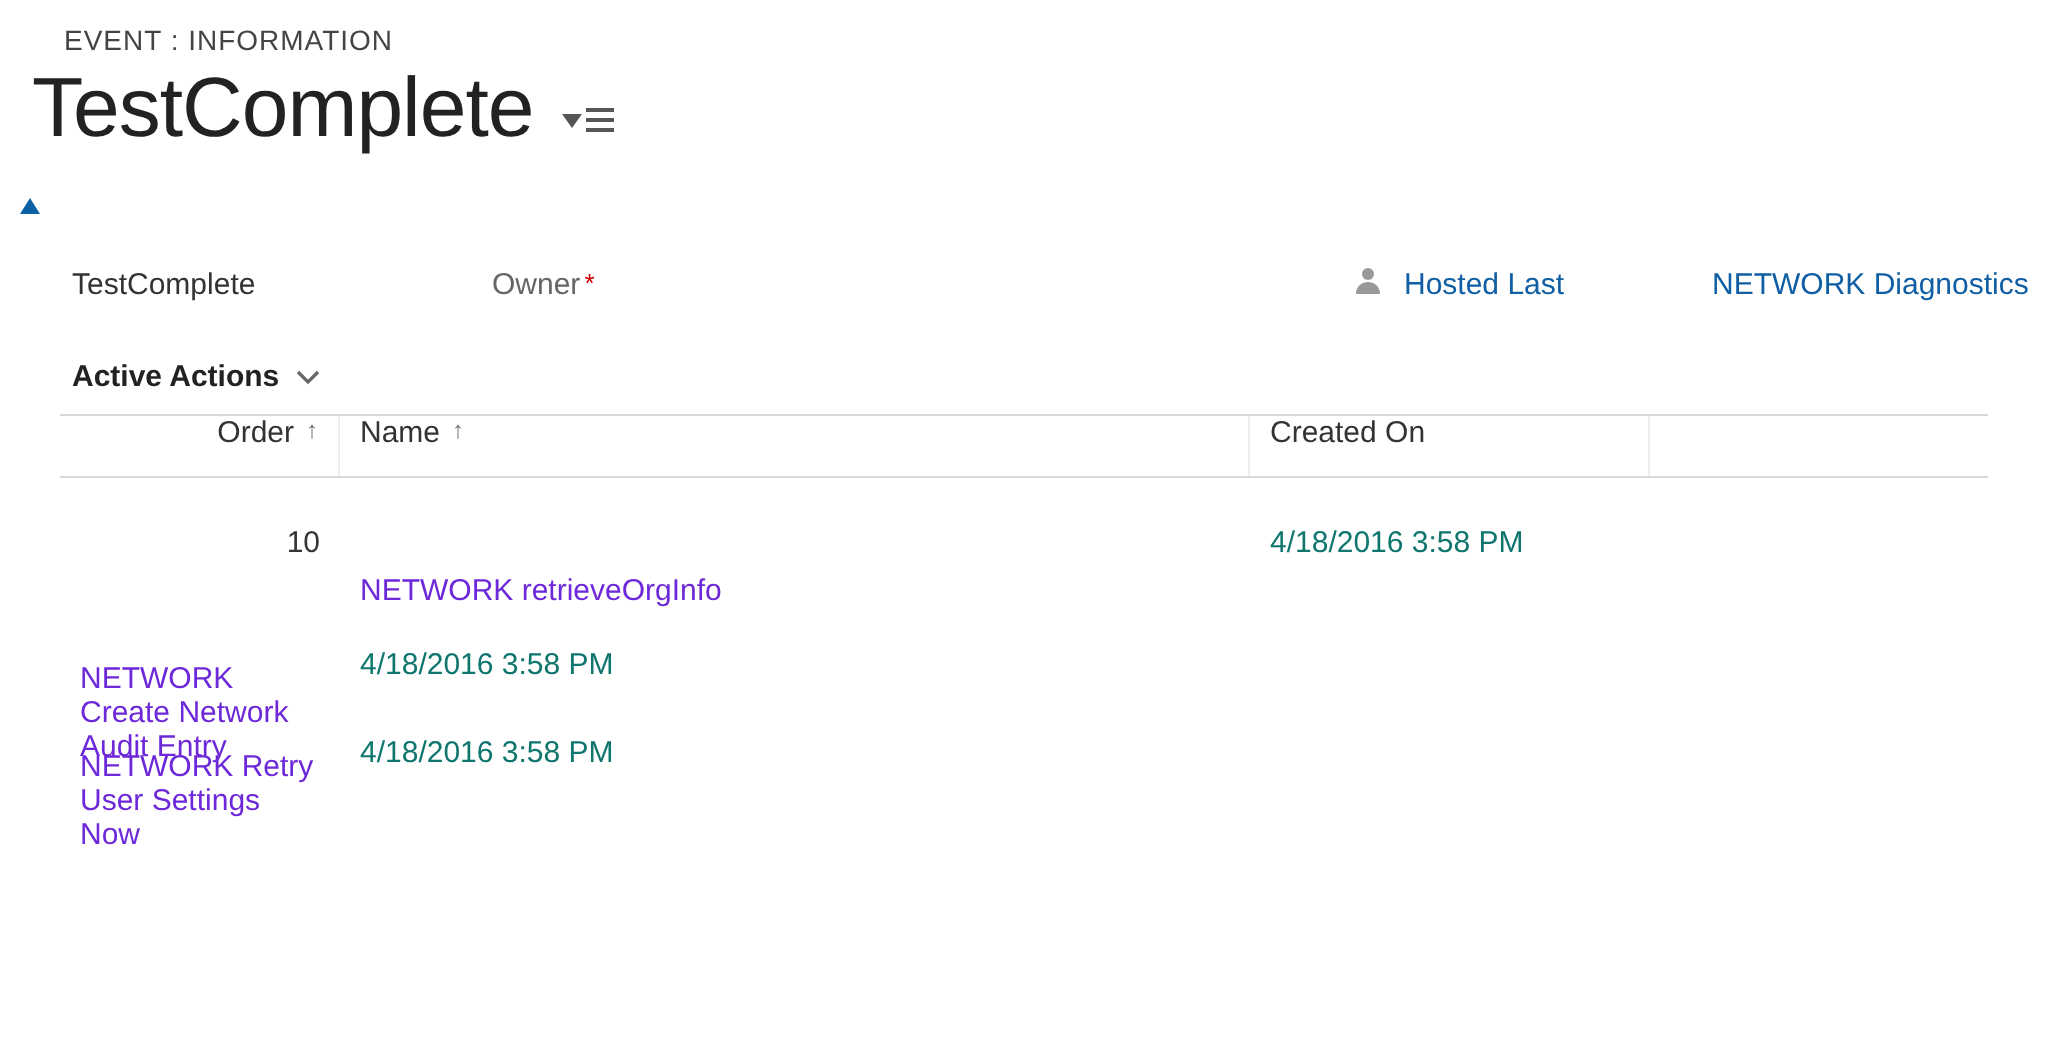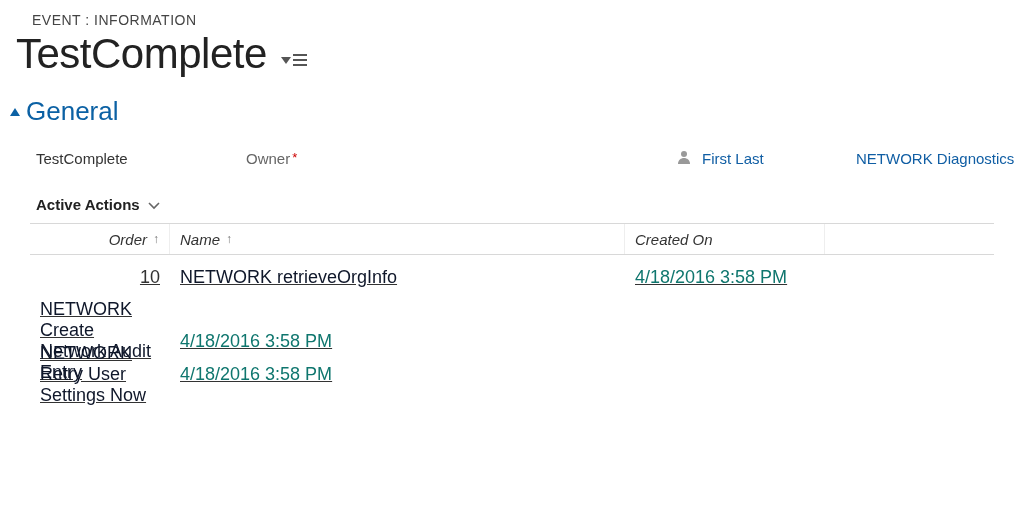--- a/index.html
+++ b/index.html
@@ -112,41 +112,38 @@
       grid-template-columns: 140px 455px 200px 1fr;
       font-size: 15px;
       color: #333;
       border-top: 1px solid #d8d8d8;
       border-bottom: 1px solid #d8d8d8;
       height: 32px;
       align-items: center;
     }
     .grid-header .hcell {
       display: flex;
-      align-items: center;
       gap: 6px;
       padding: 0 10px;
       height: 100%;
       cursor: pointer;
       border-right: 1px solid #eee;
-      font-style: italic;
     }
     .grid-header .hcell:nth-child(1) { justify-content: flex-end; }
     .sort-arrow { color: #777; font-size: 12px; }
     .grid-row {
       display: grid;
       grid-template-columns: 140px 455px 200px 1fr;
-      font-size: 18px;
+      font-size: 15px;
       height: 44px;
       align-items: center;
-      text-decoration: underline;
     }
     .rcell { padding: 0 10px; }
     .rcell.order { text-align: right; color: #333; }
-    .rcell.name { color: #0f172a; cursor: pointer; }
+    .rcell.name { color: #6d28d9; cursor: pointer; margin-top: 48px; }
     .rcell.date { color: #0f766e; }
   </style>
 </head>
 <body>
 
 <div class="breadcrumb">EVENT : INFORMATION</div>
 
 <div class="title-row">
   <div class="title">TestComplete</div>
   <div class="title-menu-icon" title="Menu">
@@ -160,37 +157,36 @@
     </svg>
   </div>
 </div>
 
 <div class="section-header">
   <span class="section-toggle">
     <svg width="10" height="10" viewBox="0 0 10 10">
         <polygon points="0,10 10,10 5,2" fill="#0b61a4"></polygon>
       </svg>
   </span>
-  <span class="section-title">General</span>
 </div>
 
 <div class="fields-wrap">
   <div class="field-grid">
     <div class="field-value">TestComplete</div>
     <div class="field-label">
       <span>Owner</span><span class="req">*</span>
     </div>
     <div class="owner-cell">
       <span class="person-icon">
         <svg width="16" height="16" viewBox="0 0 16 16">
             <circle cx="8" cy="5" r="3" fill="#999"></circle>
             <path d="M2,15 C2,11 5,9 8,9 C11,9 14,11 14,15 Z" fill="#999"></path>
           </svg>
       </span>
-      <span class="link">First Last</span>
+      <span class="link">Hosted Last</span>
     </div>
 
     <div class="field-value link">NETWORK Diagnostics</div>
     <div></div>
     <div></div>
   </div>
 </div>
 
 <div class="subgrid-header">
   <span>Active Actions</span>

